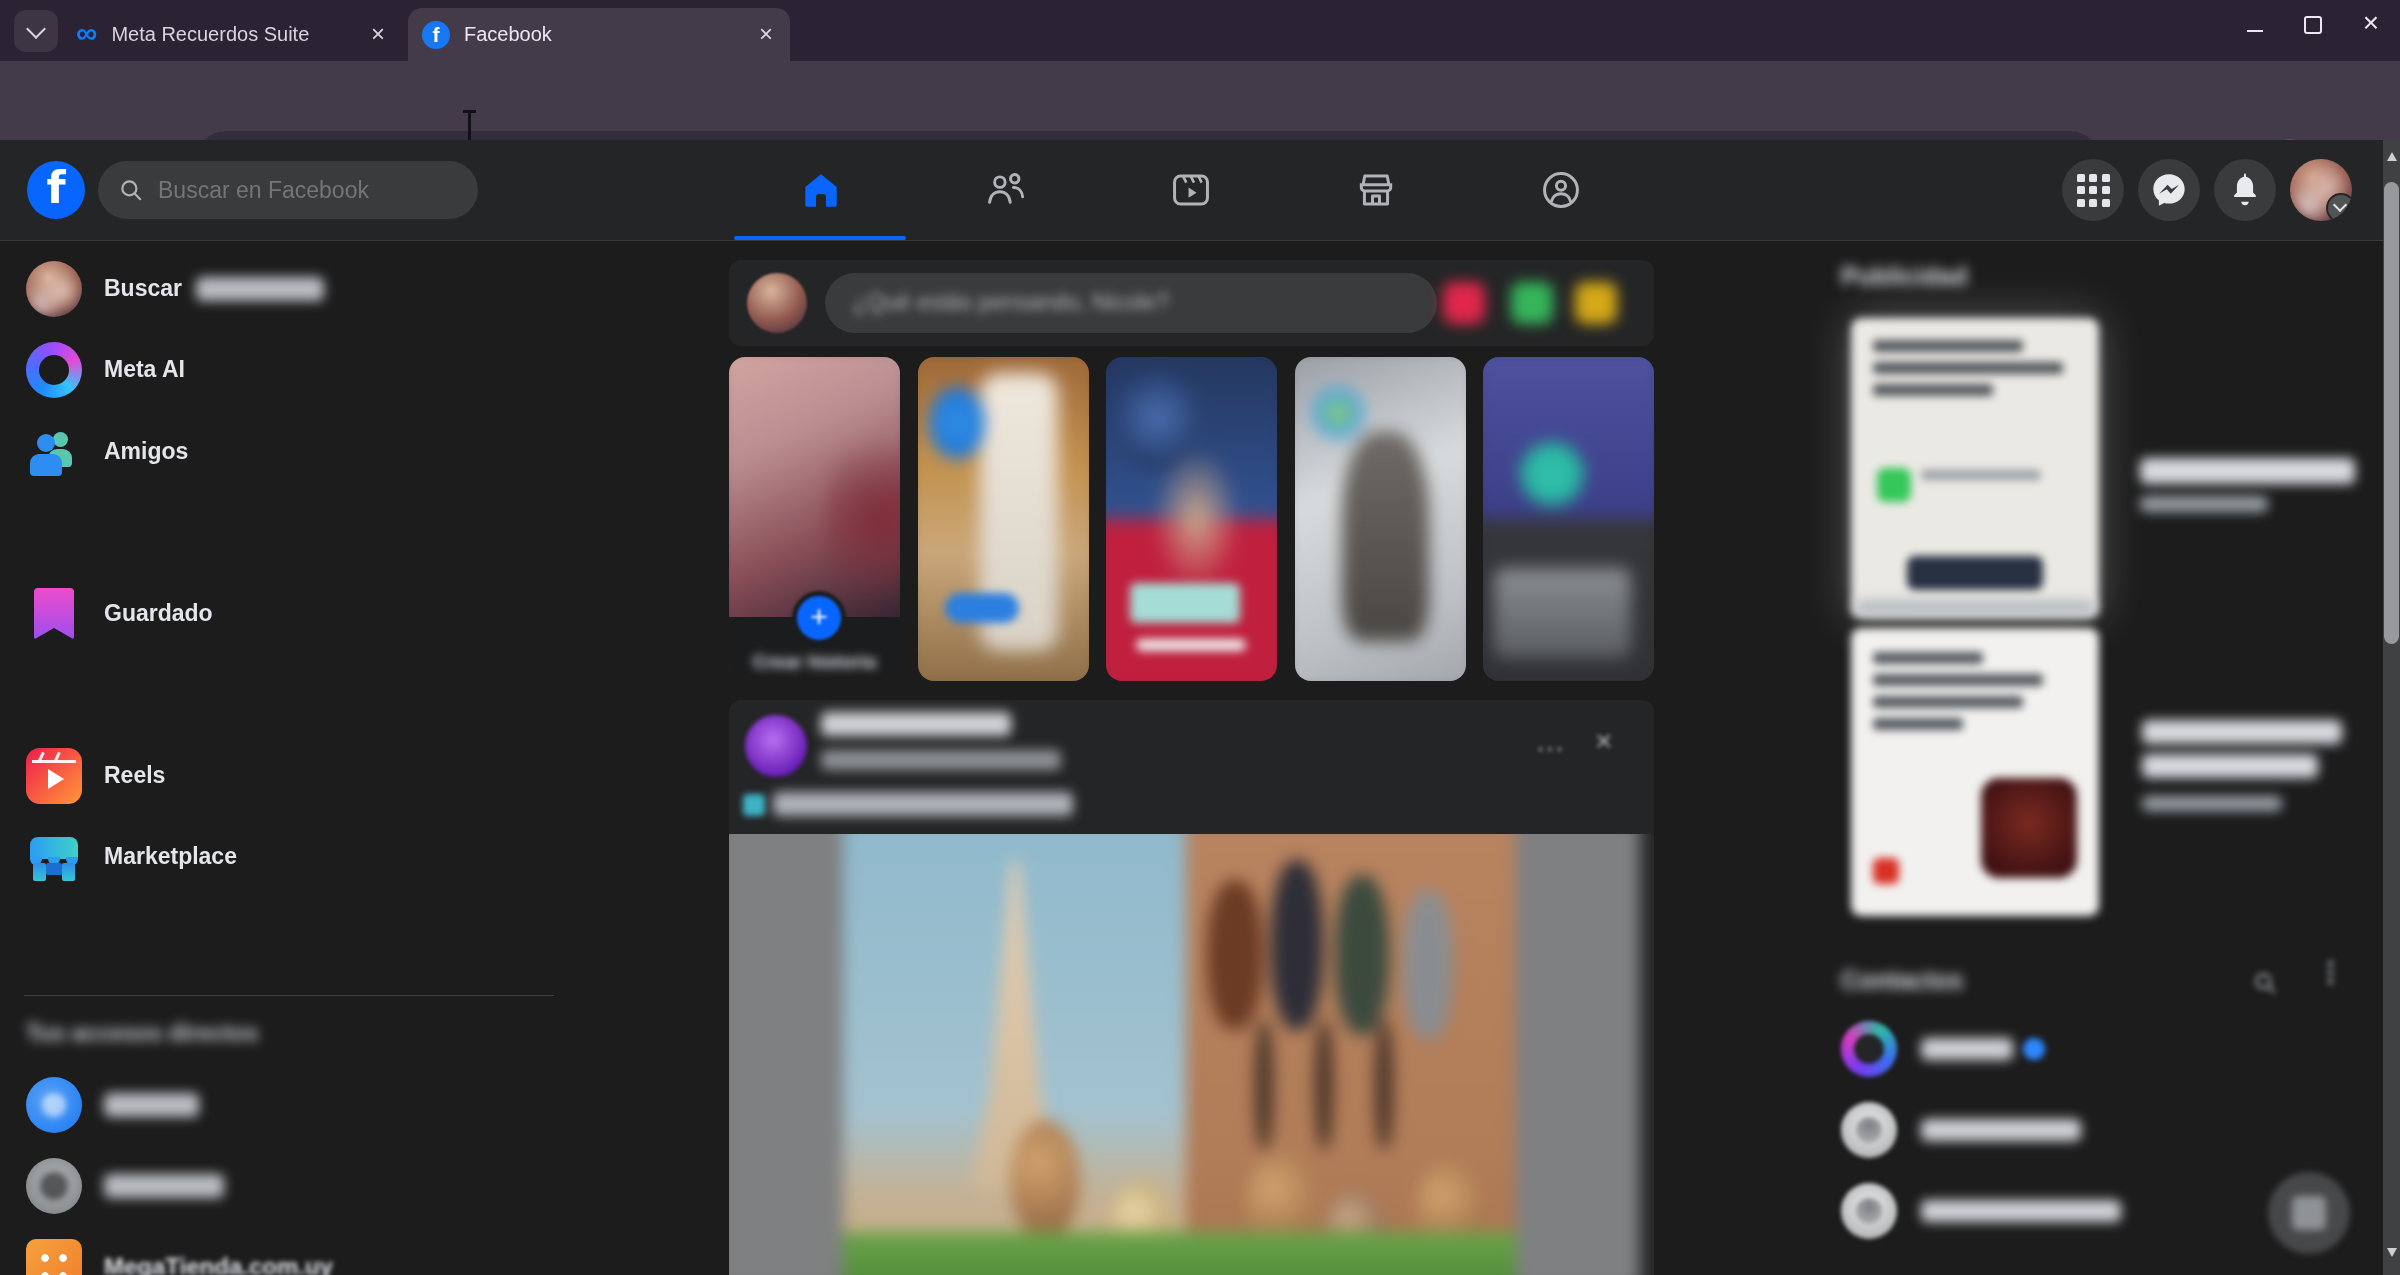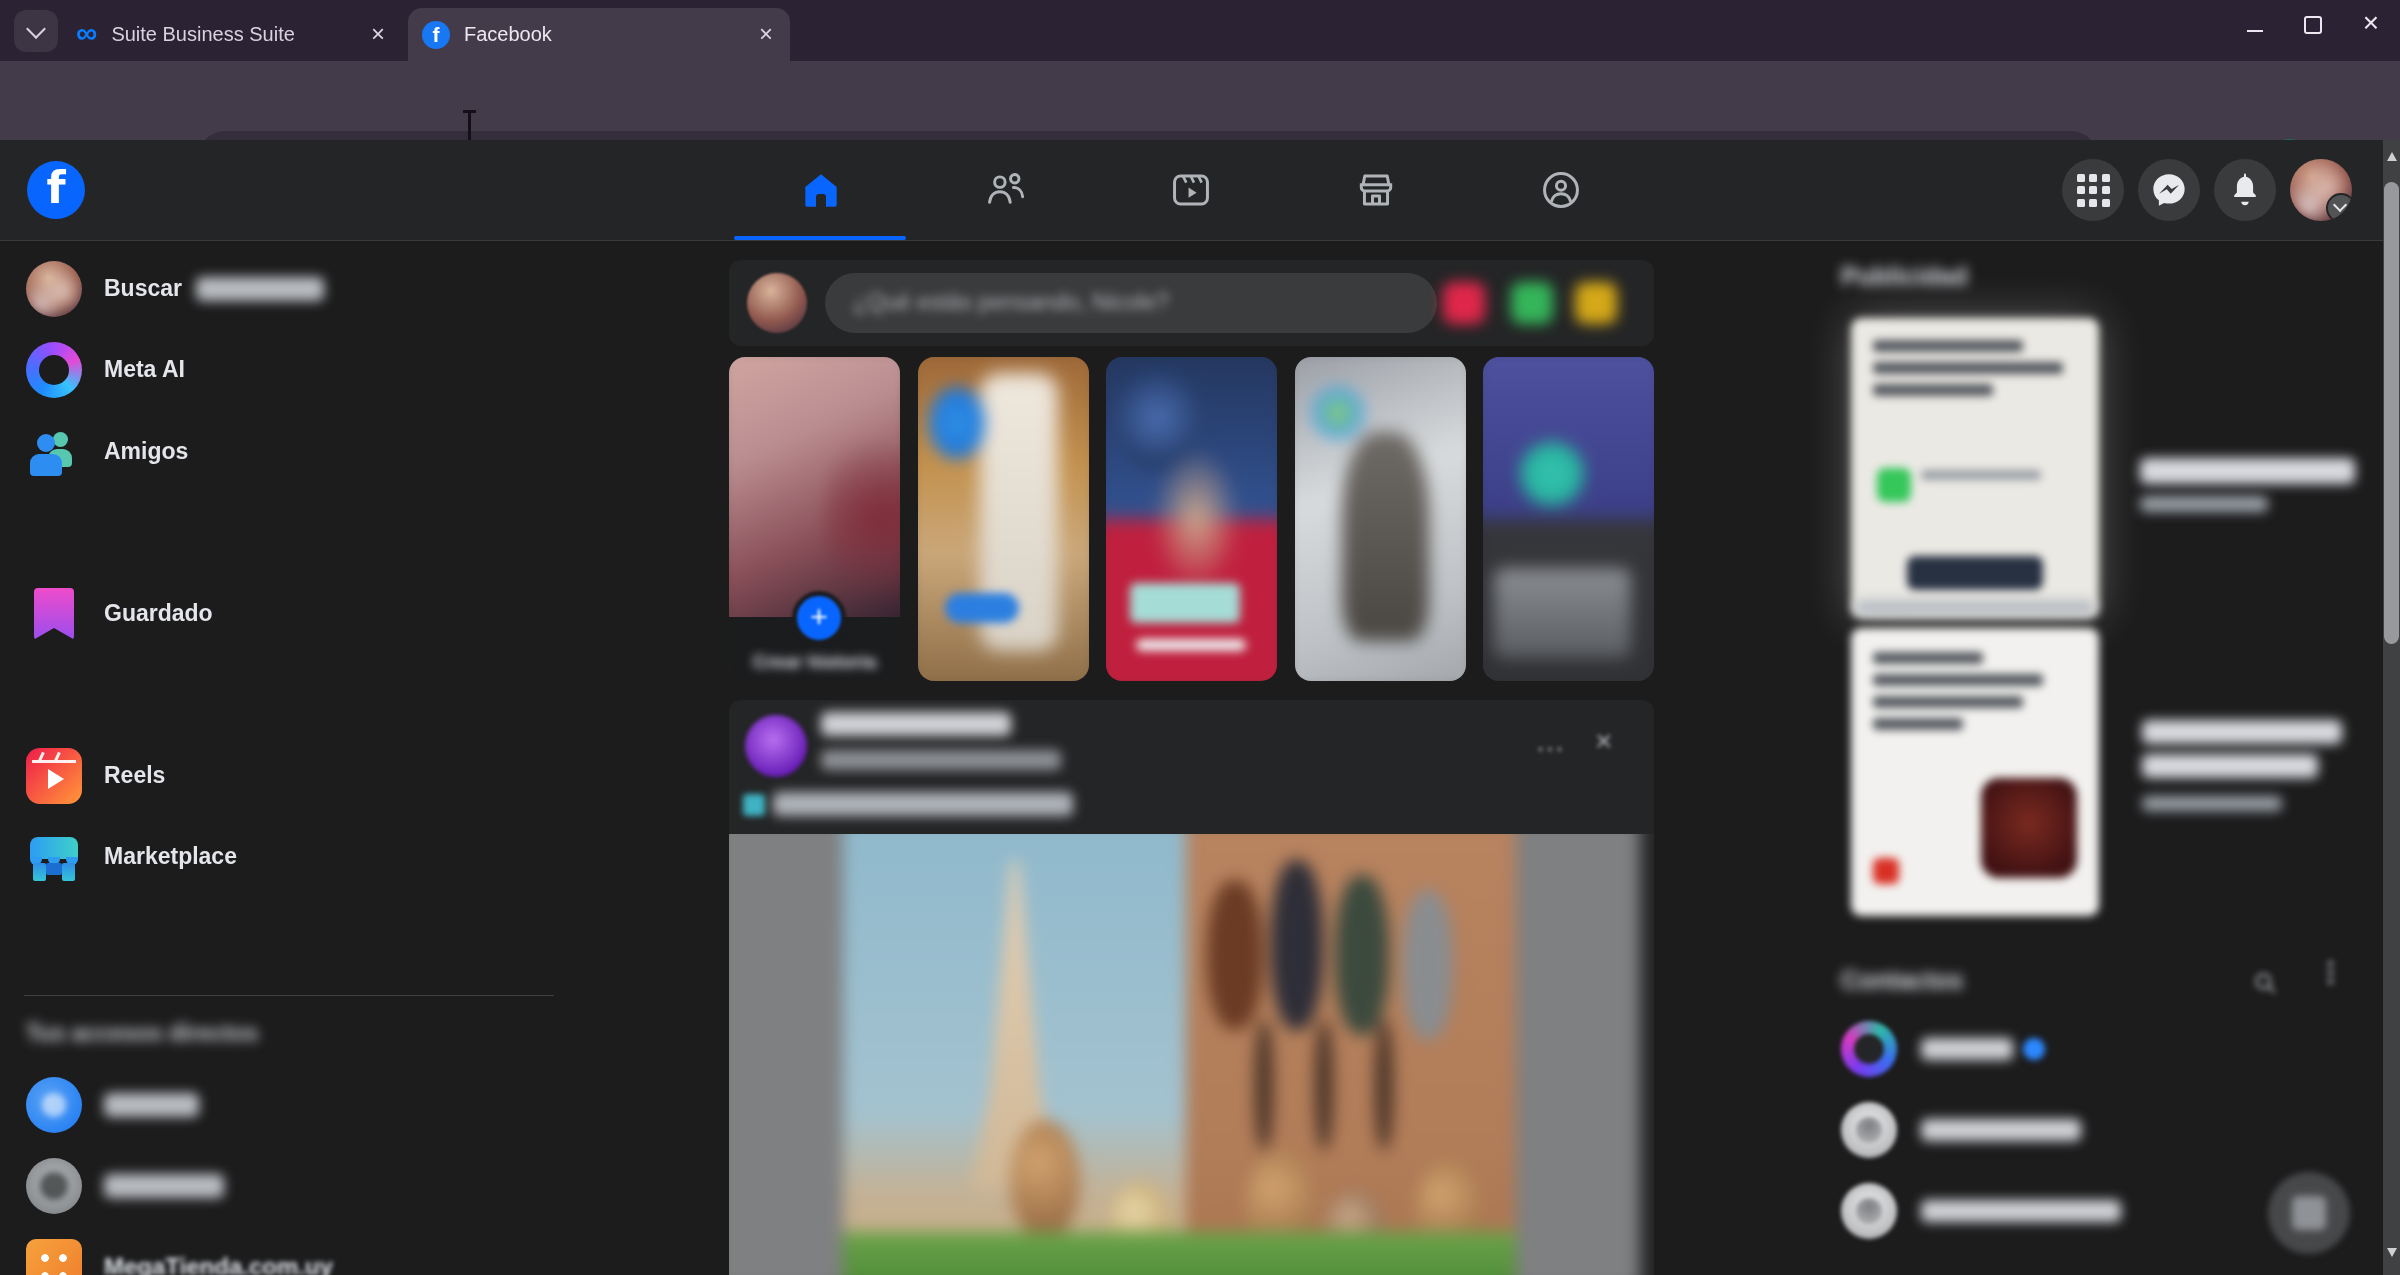--- a/index.html
+++ b/index.html
@@ -217,21 +217,21 @@
 </style>
 </head>
 <body>
 
 <div class="abs" id="tabstrip">
   <div class="abs tab-search-btn">
       <span class="chev"></span>
     </div>
   <div class="abs tab" id="tab1">
     <span class="favicon-meta">∞</span>
-    <span class="tab-title">Suite Business Suite</span>
+    <span class="tab-title">Meta Recuerdos Suite</span>
     <span class="tab-close">×</span>
   </div>
   <div class="abs tab" id="tab2">
     <span class="favicon-fb">f</span>
     <span class="tab-title">Facebook</span>
     <span class="tab-close">×</span>
   </div>
   <div class="abs wincontrols" style="right:0;">
     <div class="winbtn" id="win-min">
         <div class="bar"></div>
@@ -286,20 +286,27 @@
     <div class="avatar-n">N</div>
     <div class="kebab"></div>
   </div>
 </div>
 <div class="abs" id="ibeam"></div>
 
 <div class="abs" id="fbpage">
 
   <div class="abs" id="fbheader">
     <div class="abs fb-logo">f</div>
+    <div class="abs" id="fbsearch">
+      <svg width="26" height="26" viewBox="0 0 24 24">
+        <circle cx="10.5" cy="10.5" r="6.5" fill="none" stroke="#b0b3b8" stroke-width="2"></circle>
+        <path d="M15.3 15.3 20.5 20.5" stroke="#b0b3b8" stroke-width="2" stroke-linecap="round"></path>
+      </svg>
+      <input readonly="" placeholder="Buscar en Facebook" style="">
+    </div>
 
     <div class="abs navtabs">
       <div class="navtab">
         <svg width="40" height="40" viewBox="0 0 24 24">
           <path d="M12 2.6 2.6 10.2V21a1 1 0 0 0 1 1H9.2v-6.4h5.6V22h5.6a1 1 0 0 0 1-1V10.2z" fill="#0866ff"></path>
         </svg>
         <span class="door"></span>
         <span class="underline"></span>
       </div>
       <div class="navtab">

